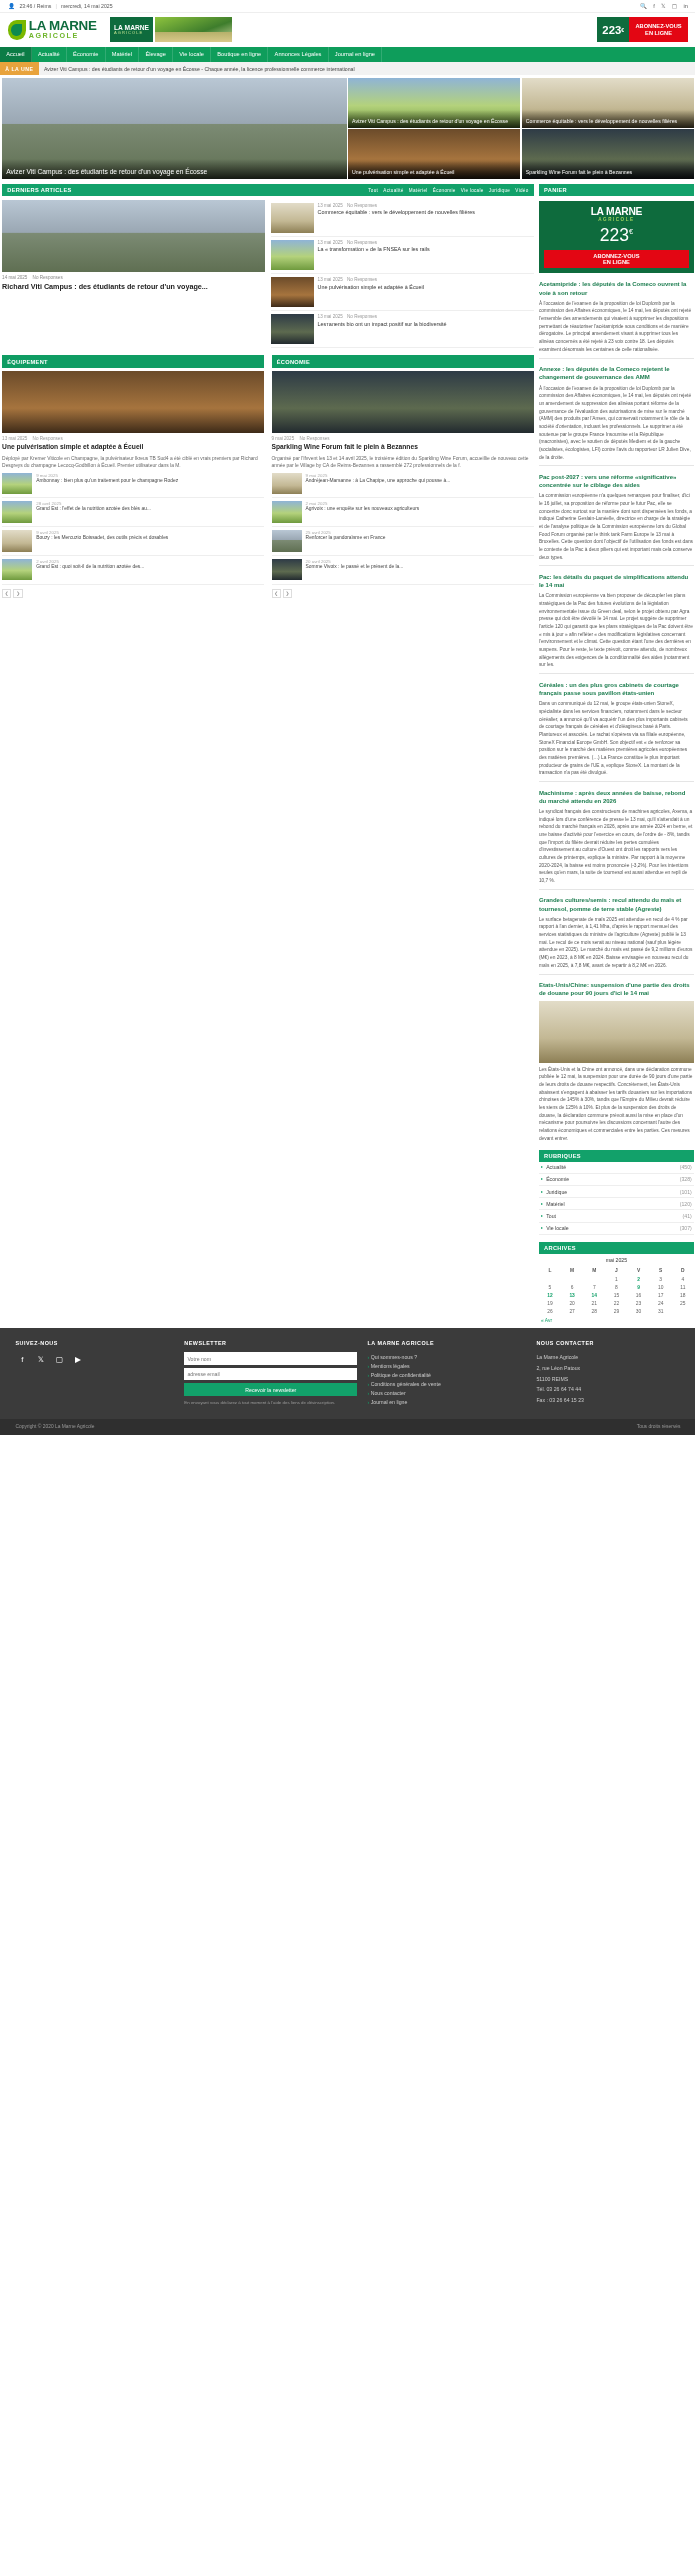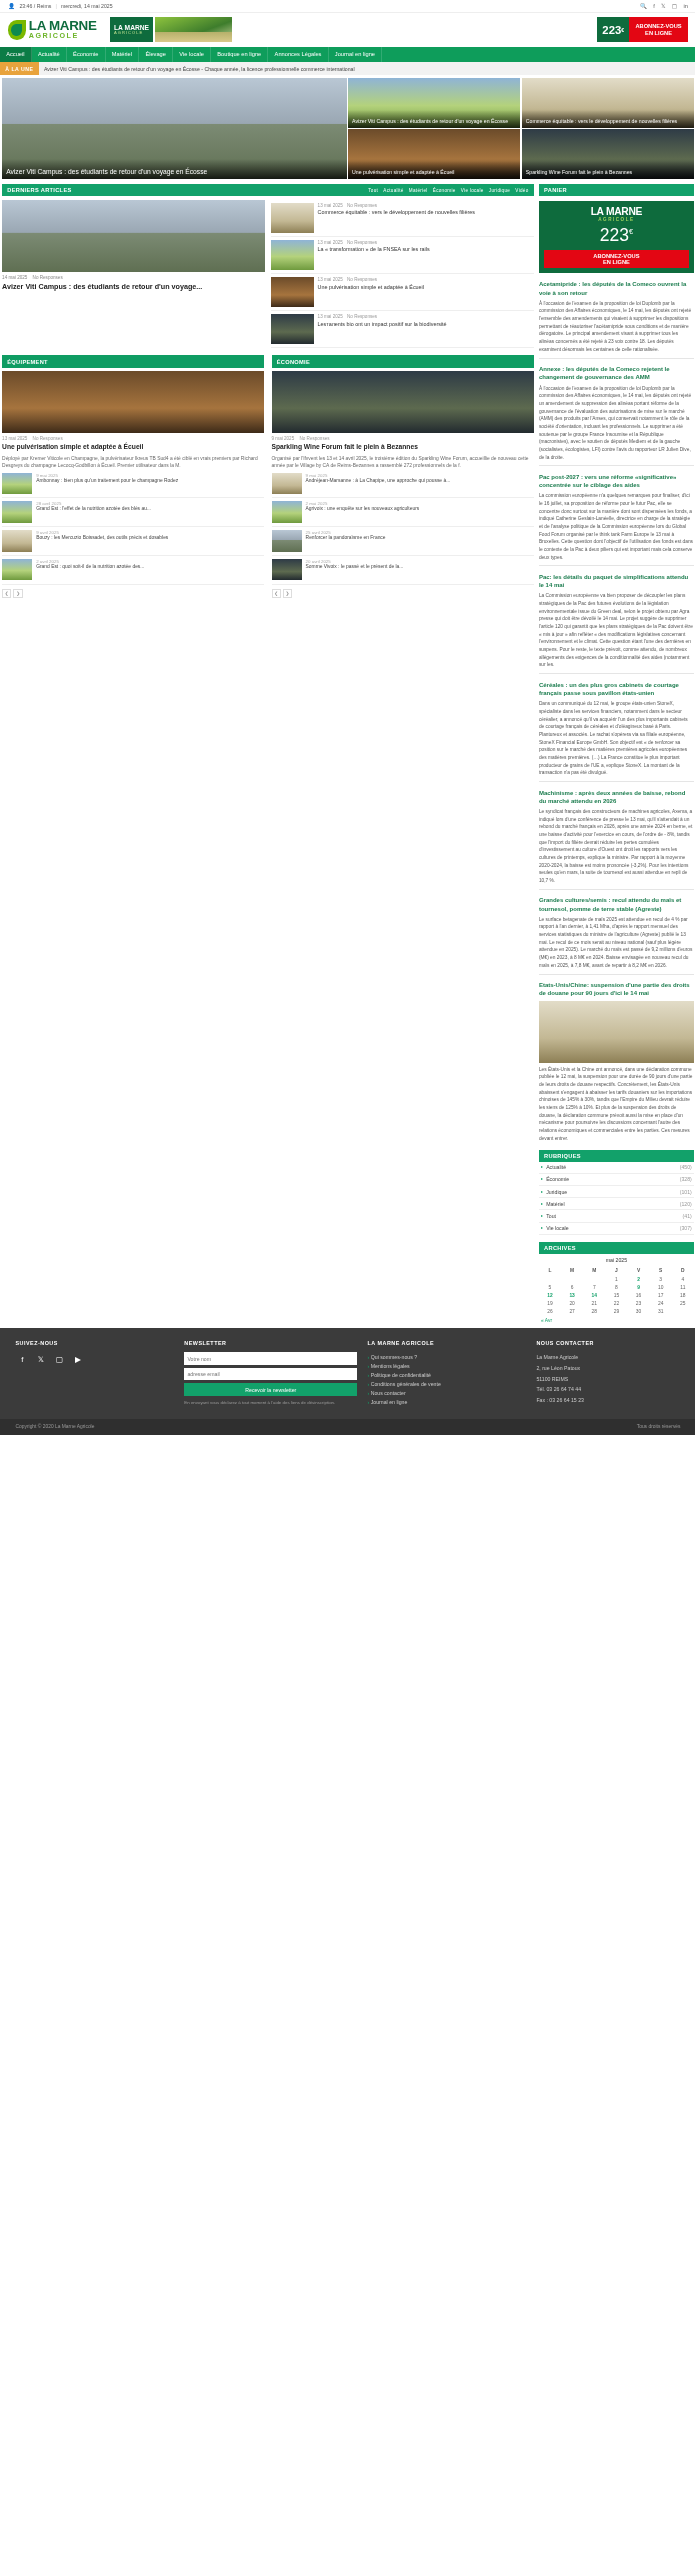--- a/index.html
+++ b/index.html
@@ -449,21 +449,21 @@
         </span>
       </div>
 
       <div class="da-grid">
         <div class="da-main">
           <div class="photo ph-people"></div>
           <div class="meta">
             <span>14 mai 2025</span>
             <span>No Responses</span>
           </div>
-          <h3>Avizer Viti Campus : des étudiants de retour d'un voyage...</h3>
+          <h3>Richard Viti Campus : des étudiants de retour d'un voyage...</h3>
         </div>
         <div class="da-list">
           <div class="item">
             <div class="thumb ph-market"></div>
             <div>
               <div class="meta">
                 <span>13 mai 2025</span>
                 <span>No Responses</span>
               </div>
               <div class="t">Commerce équitable : vers le développement de nouvelles filières</div>

